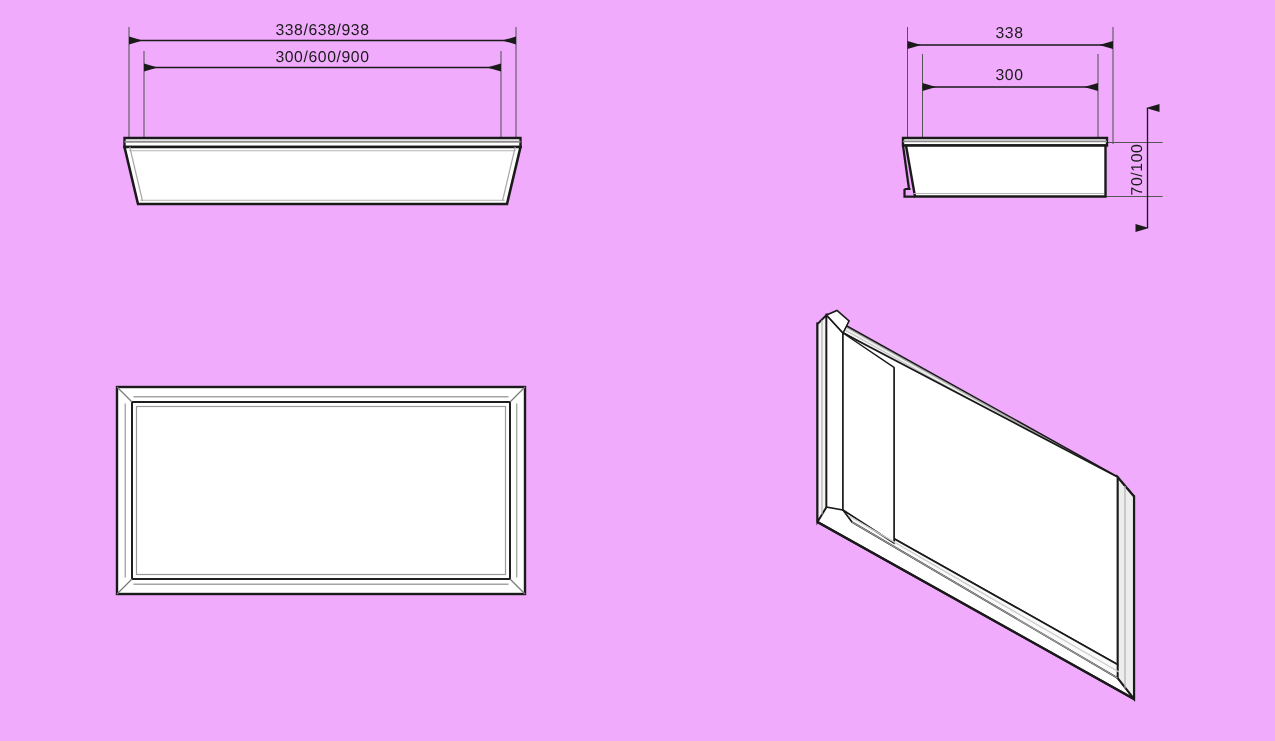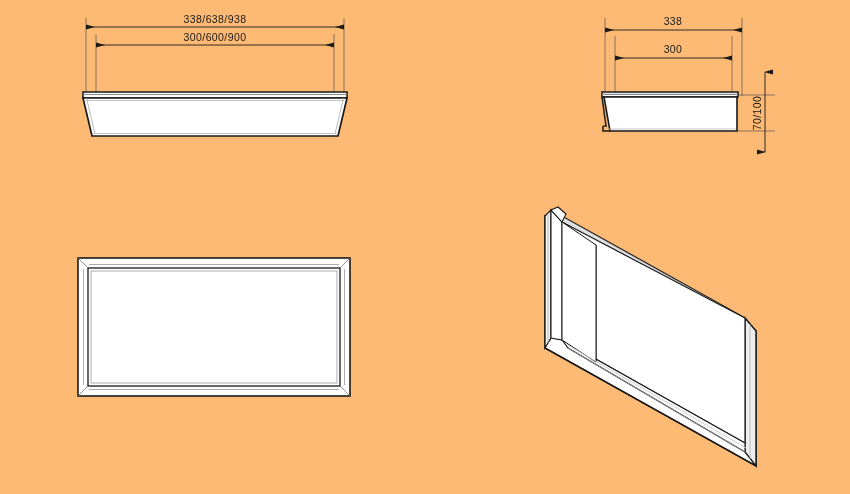--- a/index.html
+++ b/index.html
@@ -8,21 +8,21 @@
     padding: 0;
     background: #ffffff;
   }
   body {
     font-family: "Liberation Sans", sans-serif;
   }
   #sheet {
     position: relative;
     width: 850px;
     height: 494px;
-    background: #fdba74;
+    background: #f0abfc;
     overflow: hidden;
   }
   #sheet svg {
     position: absolute;
     top: 0;
     left: 0;
     width: 850px;
     height: 494px;
     display: block;
   }

